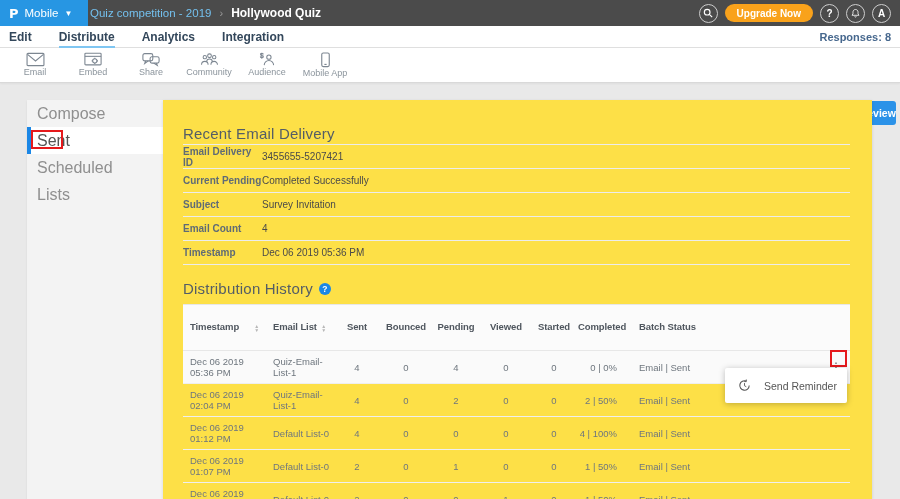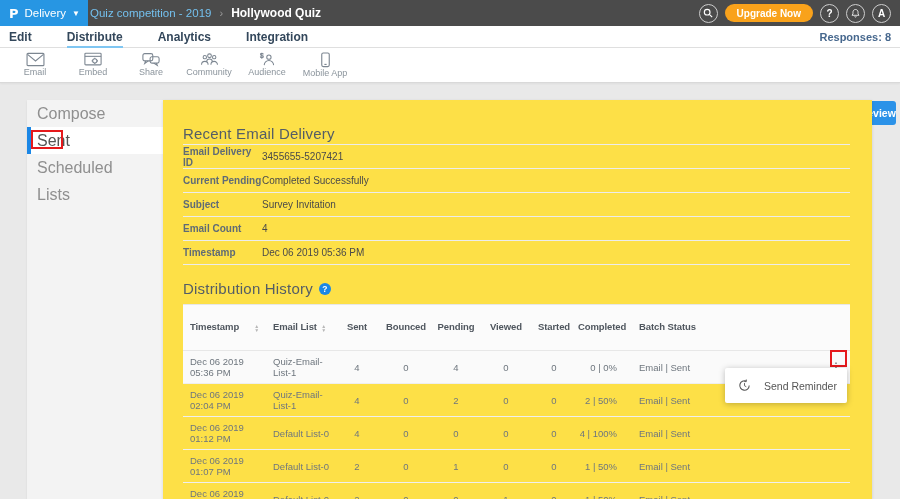--- a/index.html
+++ b/index.html
@@ -18,21 +18,21 @@
   .crumb-sep{color:#9a9a9a;font-size:11px;}
   .crumb-current{color:#fff;font-weight:bold;font-size:12px;}
   .top-right{margin-left:auto;display:flex;align-items:center;gap:7px;padding-right:9px;}
   .circle-btn{width:19px;height:19px;border:1.4px solid #cdcdcd;border-radius:50%;box-sizing:border-box;
               display:flex;align-items:center;justify-content:center;color:#fff;font-size:10px;font-weight:bold;cursor:pointer;}
   .upgrade{height:18px;padding:0 12px;border-radius:9px;background:#f9a21b;color:#fff;font-size:10px;font-weight:bold;
            display:flex;align-items:center;cursor:pointer;}
 
   
   .tabs{left:0;top:26px;width:900px;height:22px;background:#fff;border-bottom:1px solid #dfdfdf;
-        display:flex;align-items:center;padding-left:9px;box-sizing:border-box;gap:35px;}
+        display:flex;align-items:center;padding-left:9px;box-sizing:border-box;gap:27px;}
   .tab{font-size:12px;font-weight:600;color:#33475b;line-height:22px;position:relative;cursor:pointer;}
   .tab.active::after{content:"";position:absolute;left:0;right:0;bottom:0;height:2px;background:#7fc6f2;}
   .responses{margin-left:auto;padding-right:9px;font-size:11px;font-weight:bold;color:#47688e;}
 
   
   .toolbar{left:0;top:48px;width:900px;height:34px;background:#fff;border-bottom:1px solid #d9d9d9;
            box-shadow:0 1px 2px rgba(0,0,0,0.05);}
   .tool-actions{position:absolute;left:6px;top:0;display:flex;}
   .tool-item{width:58px;height:34px;text-align:center;cursor:pointer;}
   .tool-item svg{margin-top:4px;}
@@ -85,21 +85,21 @@
   svg{display:inline-block;vertical-align:middle;}
 </style>
 </head>
 <body>
 
 <div class="screen">
 
   <header class="abs topbar">
     <div class="brand">
       <span class="logo">P</span>
-      <span class="brand-label">Delivery</span>
+      <span class="brand-label">Mobile</span>
       <span class="brand-caret">▼</span>
     </div>
     <div class="crumbs">
       <span class="crumb-folder">Quiz competition - 2019</span>
       <span class="crumb-sep">›</span>
       <span class="crumb-current">Hollywood Quiz</span>
     </div>
     <div class="top-right">
       <span class="circle-btn">
         <svg width="10" height="10" viewBox="0 0 12 12" fill="none" stroke="#fff" stroke-width="1.4">

